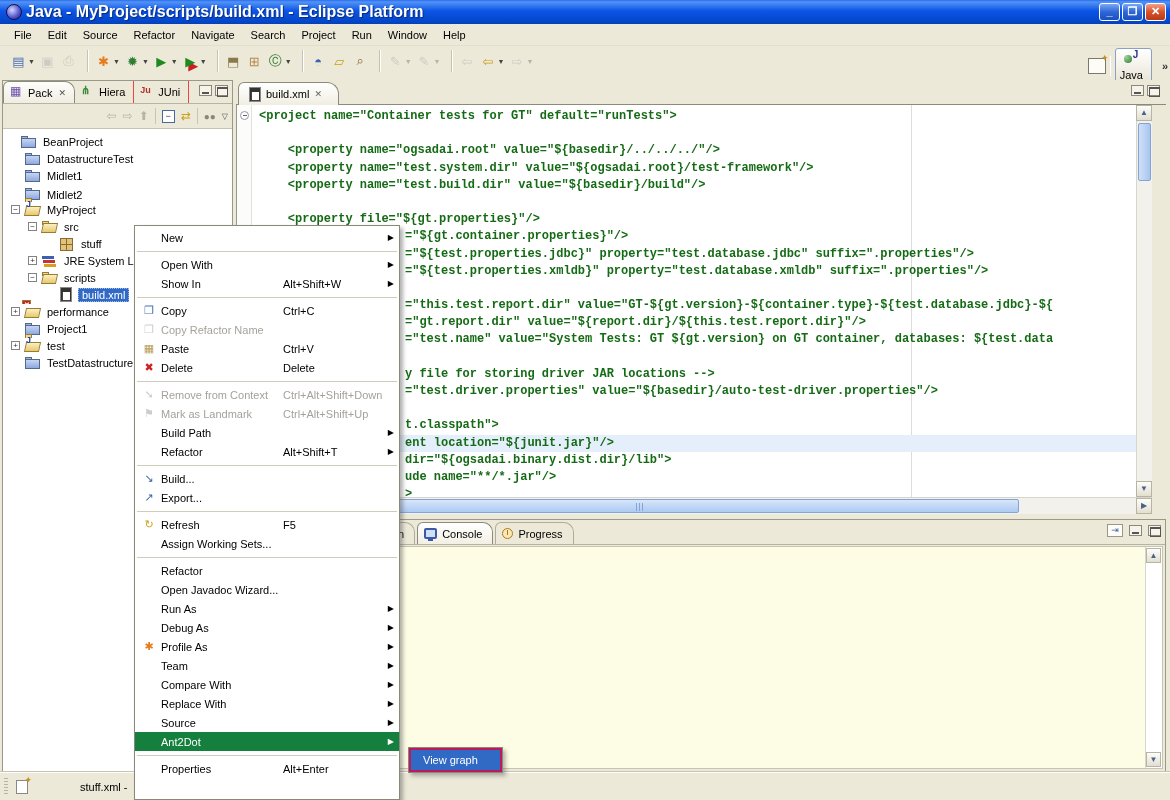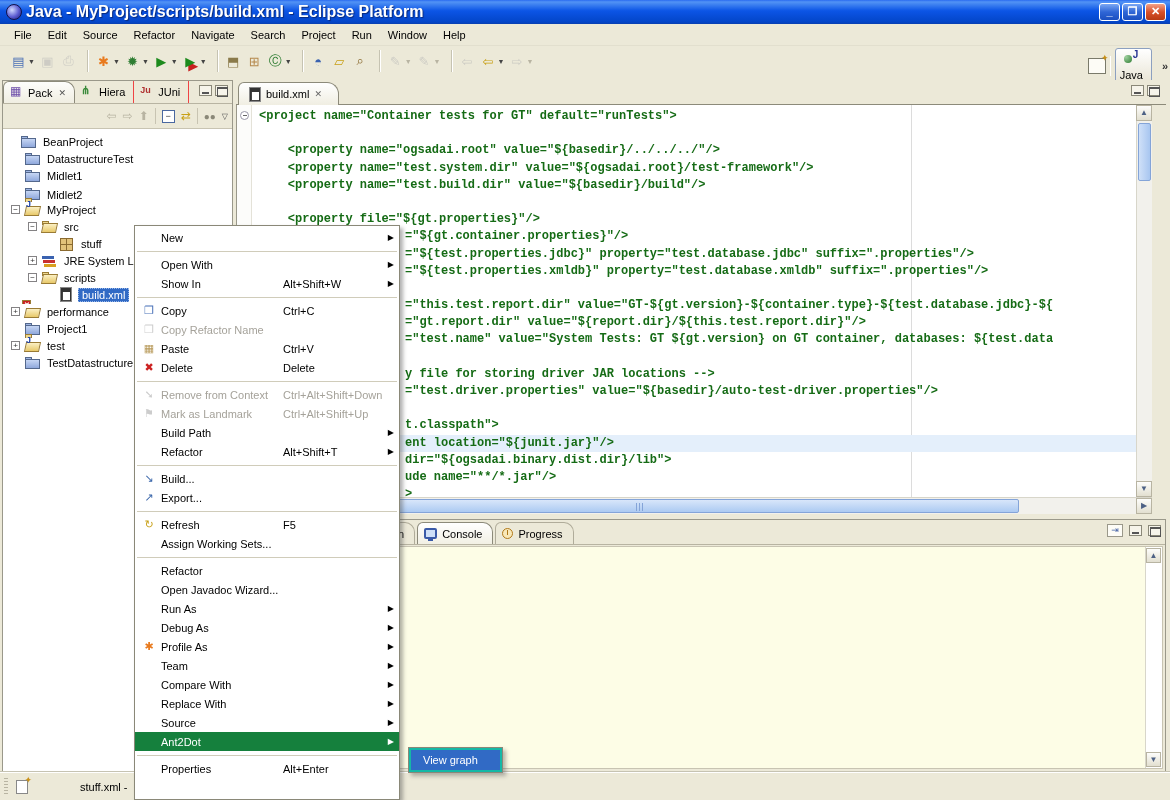--- a/index.html
+++ b/index.html
@@ -169,21 +169,21 @@
   .mi-shortcut { position:absolute; left:148px; }
   .mi-arrow { position:absolute; right:5px; font-size:8px; color:#000; }
   .menu-item.disabled { color:#A5A29A; }
   .menu-item.disabled .mi-icon { filter:grayscale(1); opacity:.5; }
   .menu-item.hilite { background:#15803d; color:#fff; }
   .menu-item.hilite .mi-arrow { color:#fff; }
   .menu-sep-wrap { height:8px; display:flex; align-items:center; }
   .menu-sep-wrap .line { height:1px; background:#d0ccba; width:100%; margin:0 2px; }
 
   
-  .submenu { position:absolute; left:408px; top:747px; width:95px; height:26px; background:#14b8a6;
+  .submenu { position:absolute; left:408px; top:747px; width:95px; height:26px; background:#be185d;
     border:1px solid #8a8878; box-shadow:3px 3px 4px rgba(80,80,80,.4); padding:2px; z-index:60; }
   .submenu .item { height:20px; background:#316AC5; color:#fff; display:flex; align-items:center; padding-left:12px; }
 </style>
 </head>
 <body>
 
 <div class="titlebar">
   <div class="app-icon"></div>
   <div class="title-text">Java - MyProject/scripts/build.xml - Eclipse Platform</div>
   <div class="win-btns">

